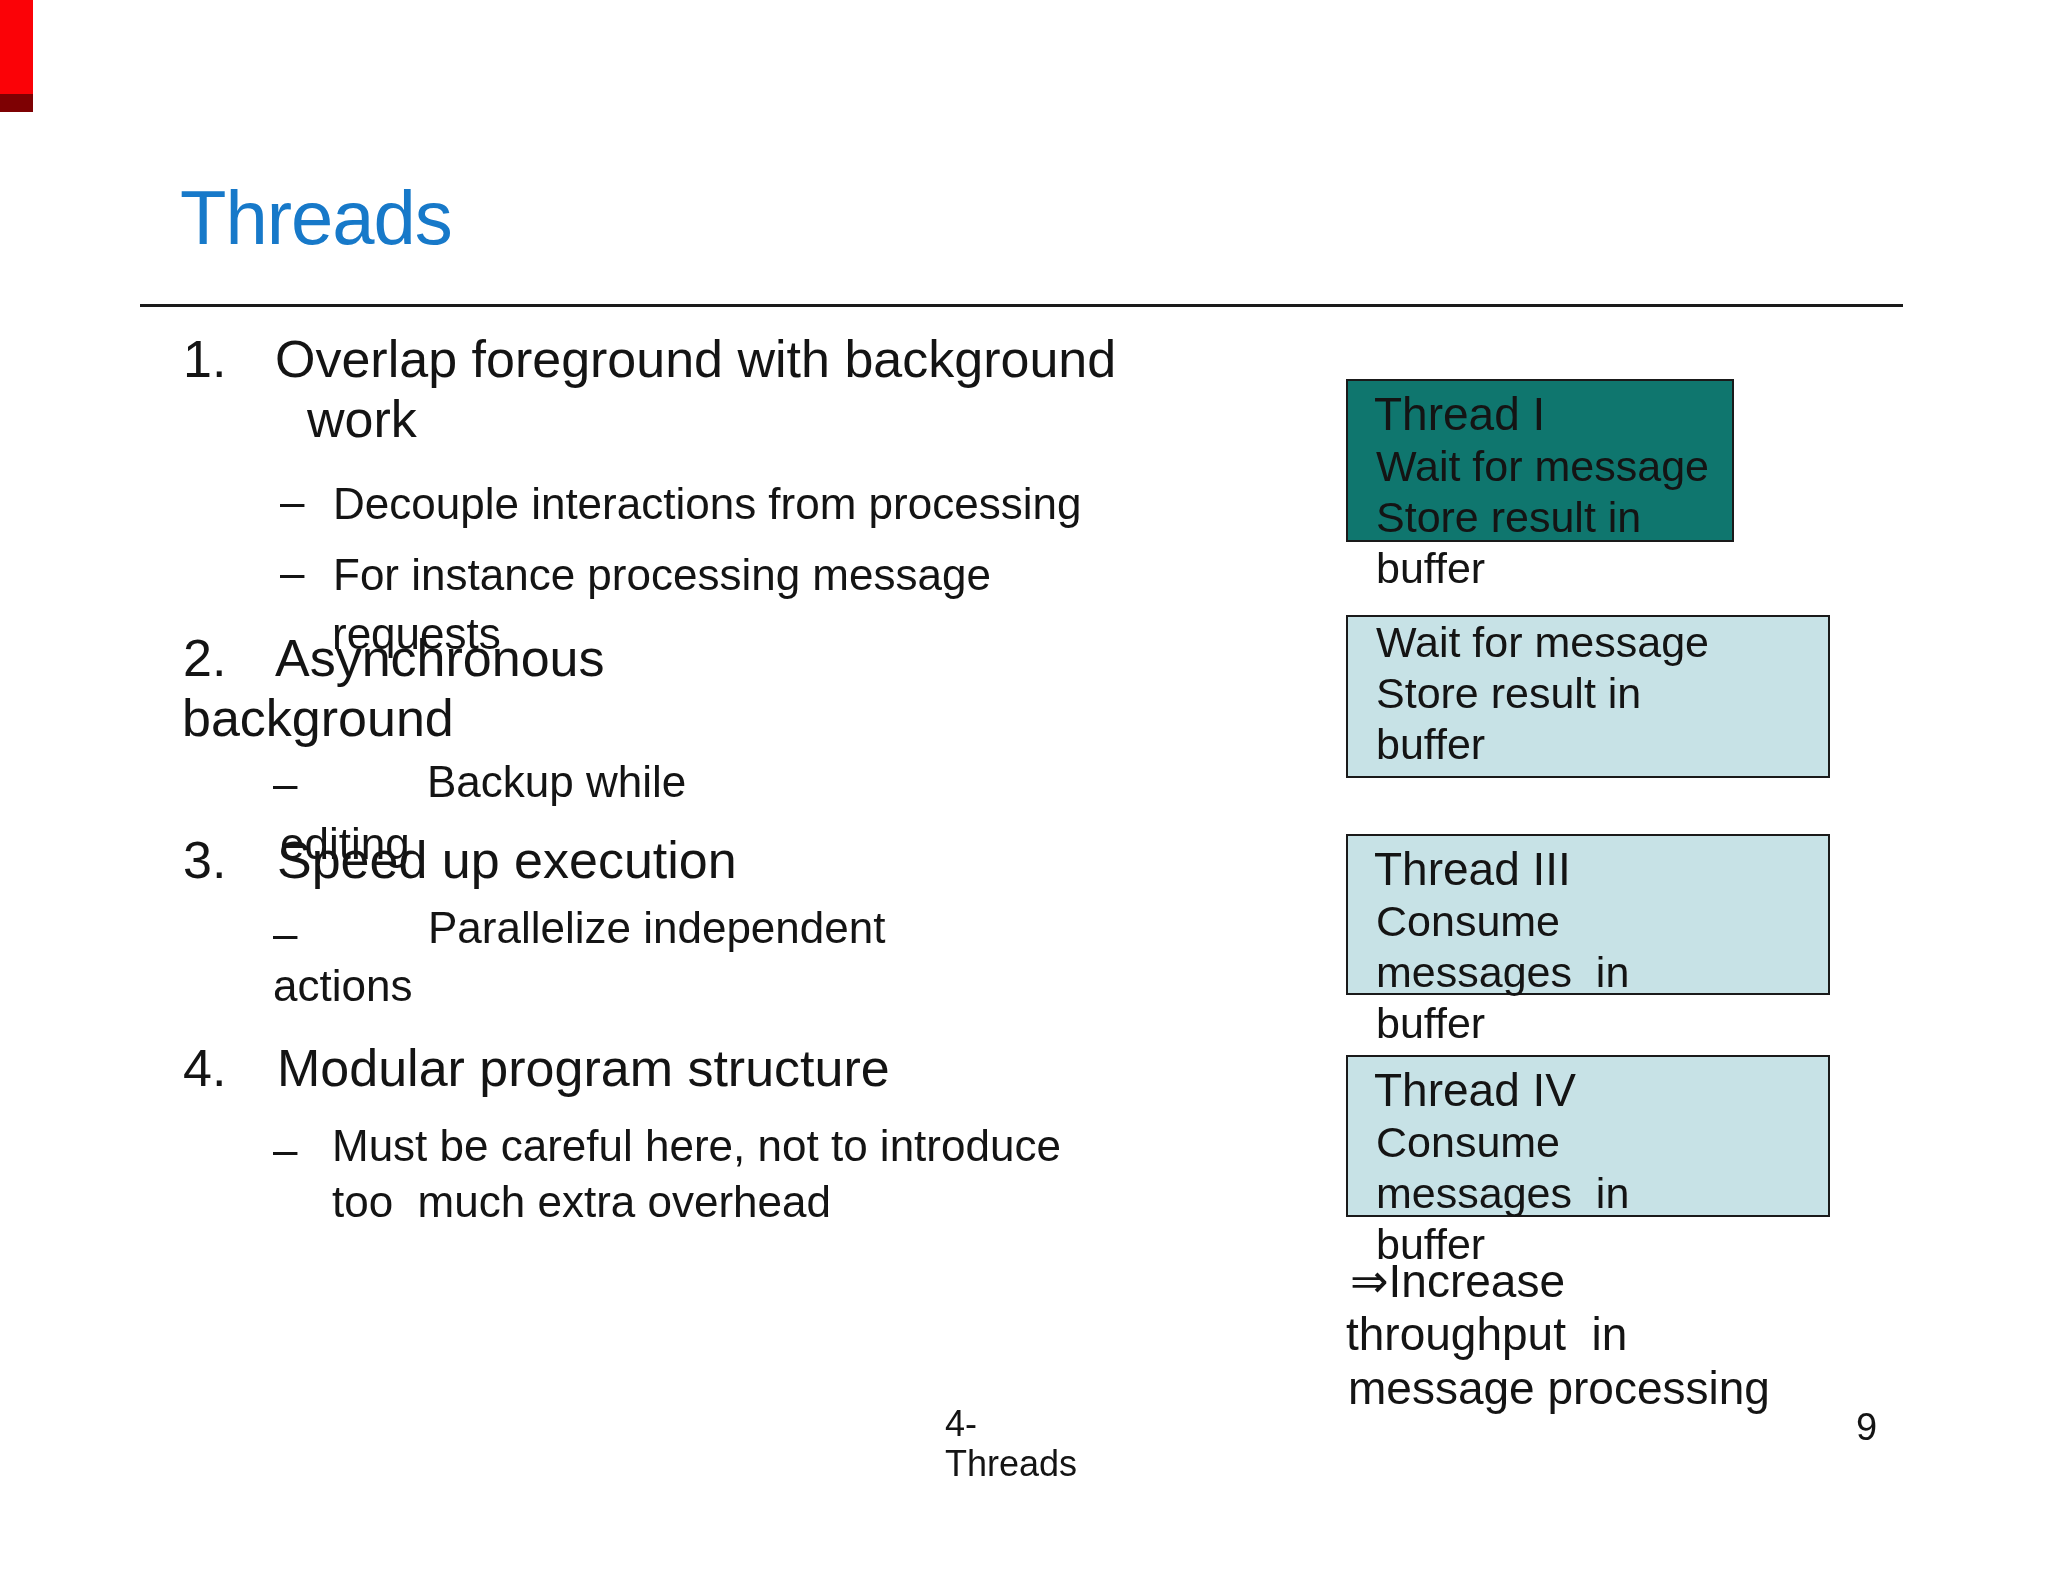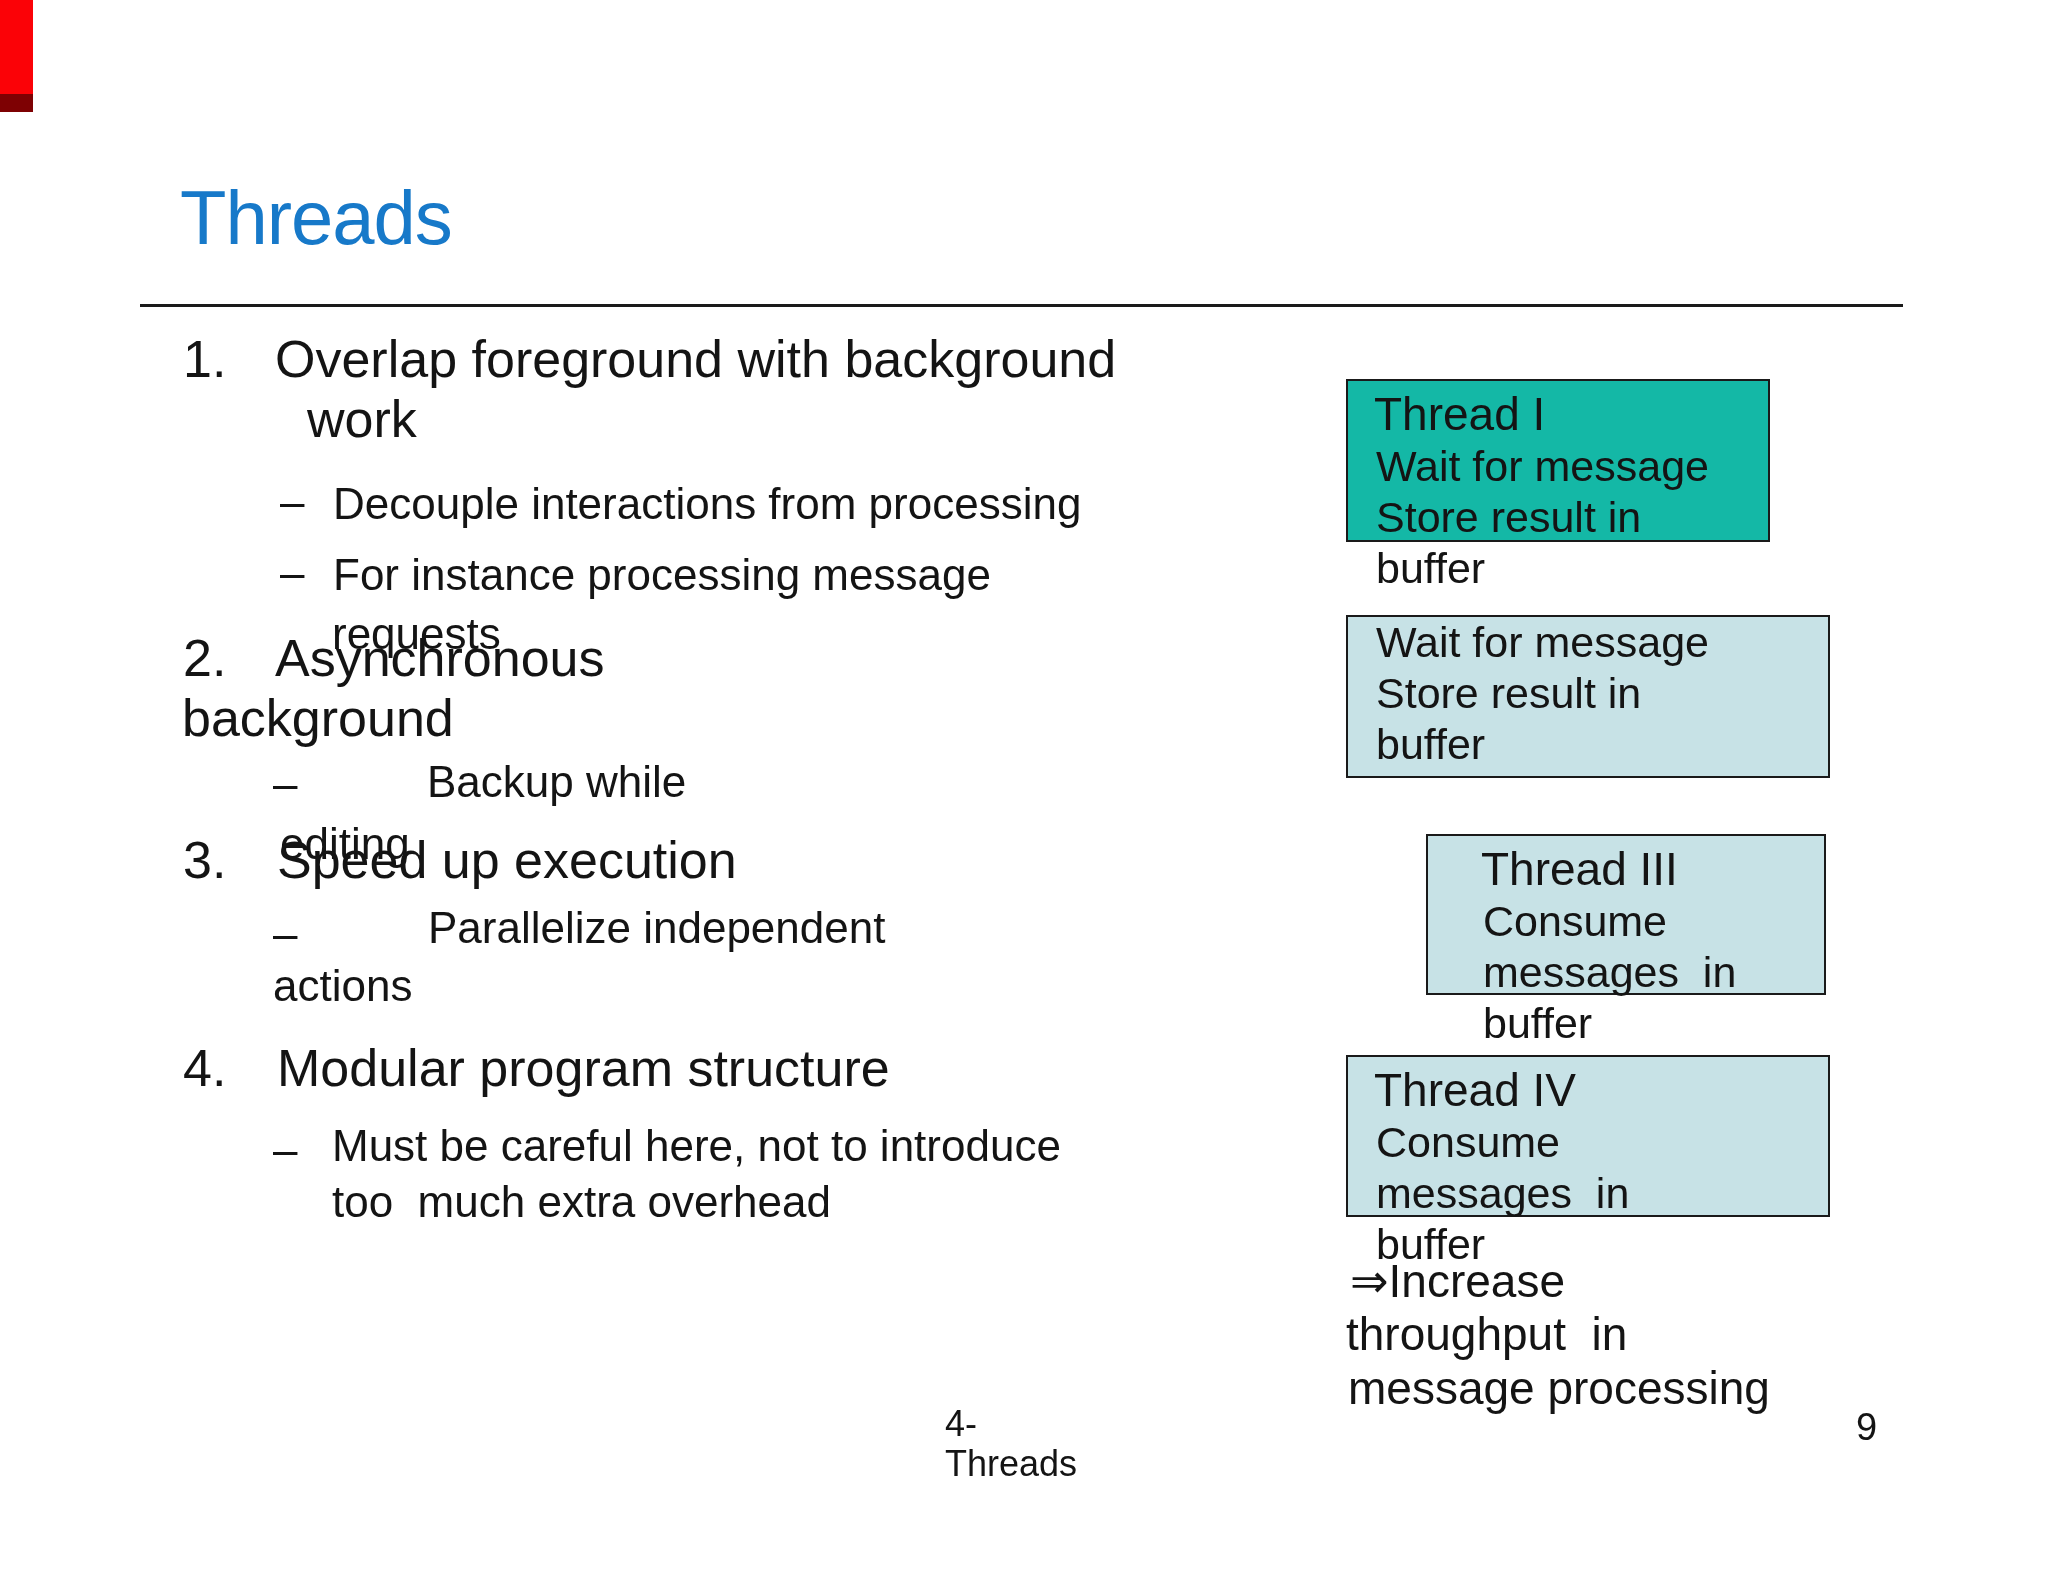--- a/index.html
+++ b/index.html
@@ -69,32 +69,32 @@
       <div class="tl sub" style="left: 428px; top: 906px;">Parallelize independent</div>
       <div class="tl sub" style="left: 273px; top: 964px;">actions</div>
       <div class="tl l1" style="left: 183px; top: 1042px;">4.</div>
       <div class="tl l1" style="left: 277px; top: 1042px; text-align: right;">Modular program structure</div>
       <div class="tl sub" style="left: 273px; top: 1128px;">–</div>
       <div class="tl sub" style="left: 332px; top: 1124px;">Must be careful here, not to introduce</div>
       <div class="tl sub" style="left: 332px; top: 1180px;">too  much extra overhead</div>
     </div>
 
   <div id="boxes-layer">
-      <div class="tbox" style="left: 1346px; top: 379px; width: 424px; height: 163px; background: #14b8a6; border-color: rgb(26, 26, 26);">
+      <div class="tbox" style="left: 1346px; top: 379px; width: 388px; height: 163px; background: #0f766e; border-color: rgb(26, 26, 26);">
         <div class="tbox-title">Thread I</div>
         <div class="tbox-line">Wait for message</div>
         <div class="tbox-line">Store result in</div>
         <div class="tbox-line">buffer</div>
       </div>
       <div class="tbox" style="left: 1346px; top: 615px; width: 484px; height: 163px; background: rgb(199, 226, 230); border-color: rgb(26, 26, 26);">
         <div class="tbox-line">Wait for message</div>
         <div class="tbox-line">Store result in</div>
         <div class="tbox-line">buffer</div>
       </div>
-      <div class="tbox" style="left: 1426px; top: 834px; width: 400px; height: 161px; background: rgb(199, 226, 230); border-color: rgb(26, 26, 26); padding-left: 27px;">
+      <div class="tbox" style="left: 1346px; top: 834px; width: 484px; height: 161px; background: rgb(199, 226, 230); border-color: rgb(26, 26, 26);">
         <div class="tbox-title">Thread III</div>
         <div class="tbox-line">Consume</div>
         <div class="tbox-line">messages  in</div>
         <div class="tbox-line">buffer</div>
       </div>
       <div class="tbox" style="left: 1346px; top: 1055px; width: 484px; height: 162px; background: rgb(199, 226, 230); border-color: rgb(26, 26, 26);">
         <div class="tbox-title">Thread IV</div>
         <div class="tbox-line">Consume</div>
         <div class="tbox-line">messages  in</div>
         <div class="tbox-line">buffer</div>

